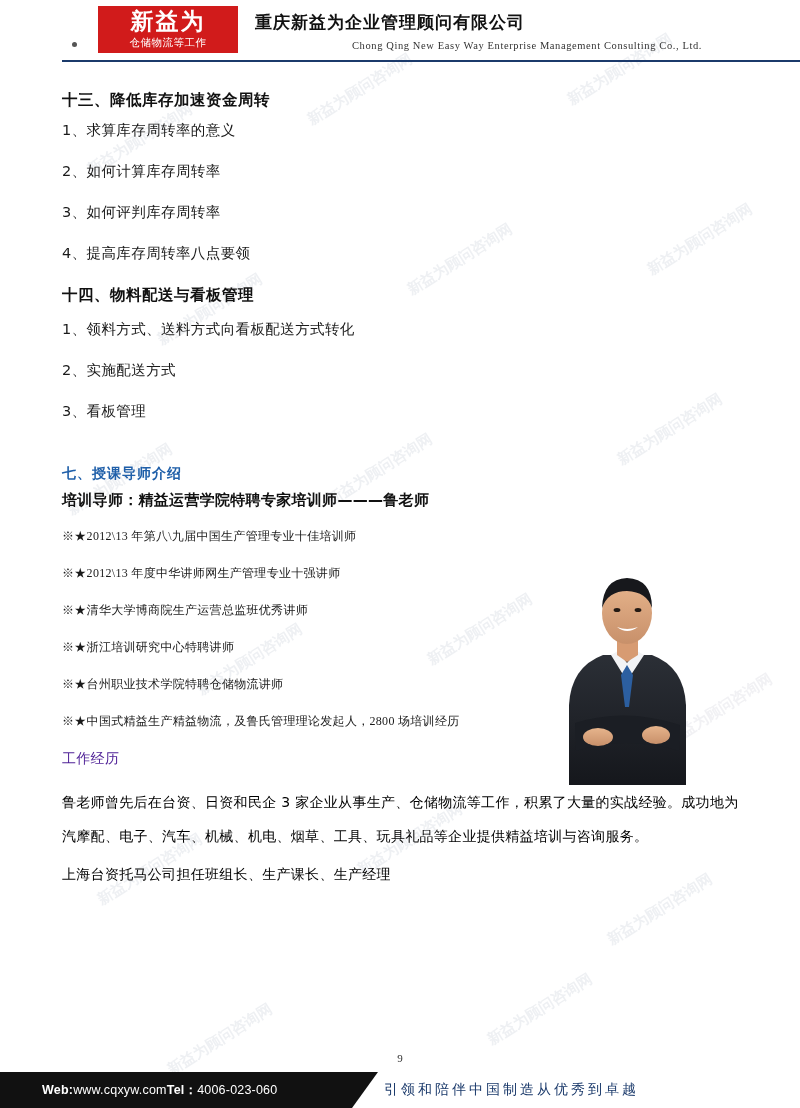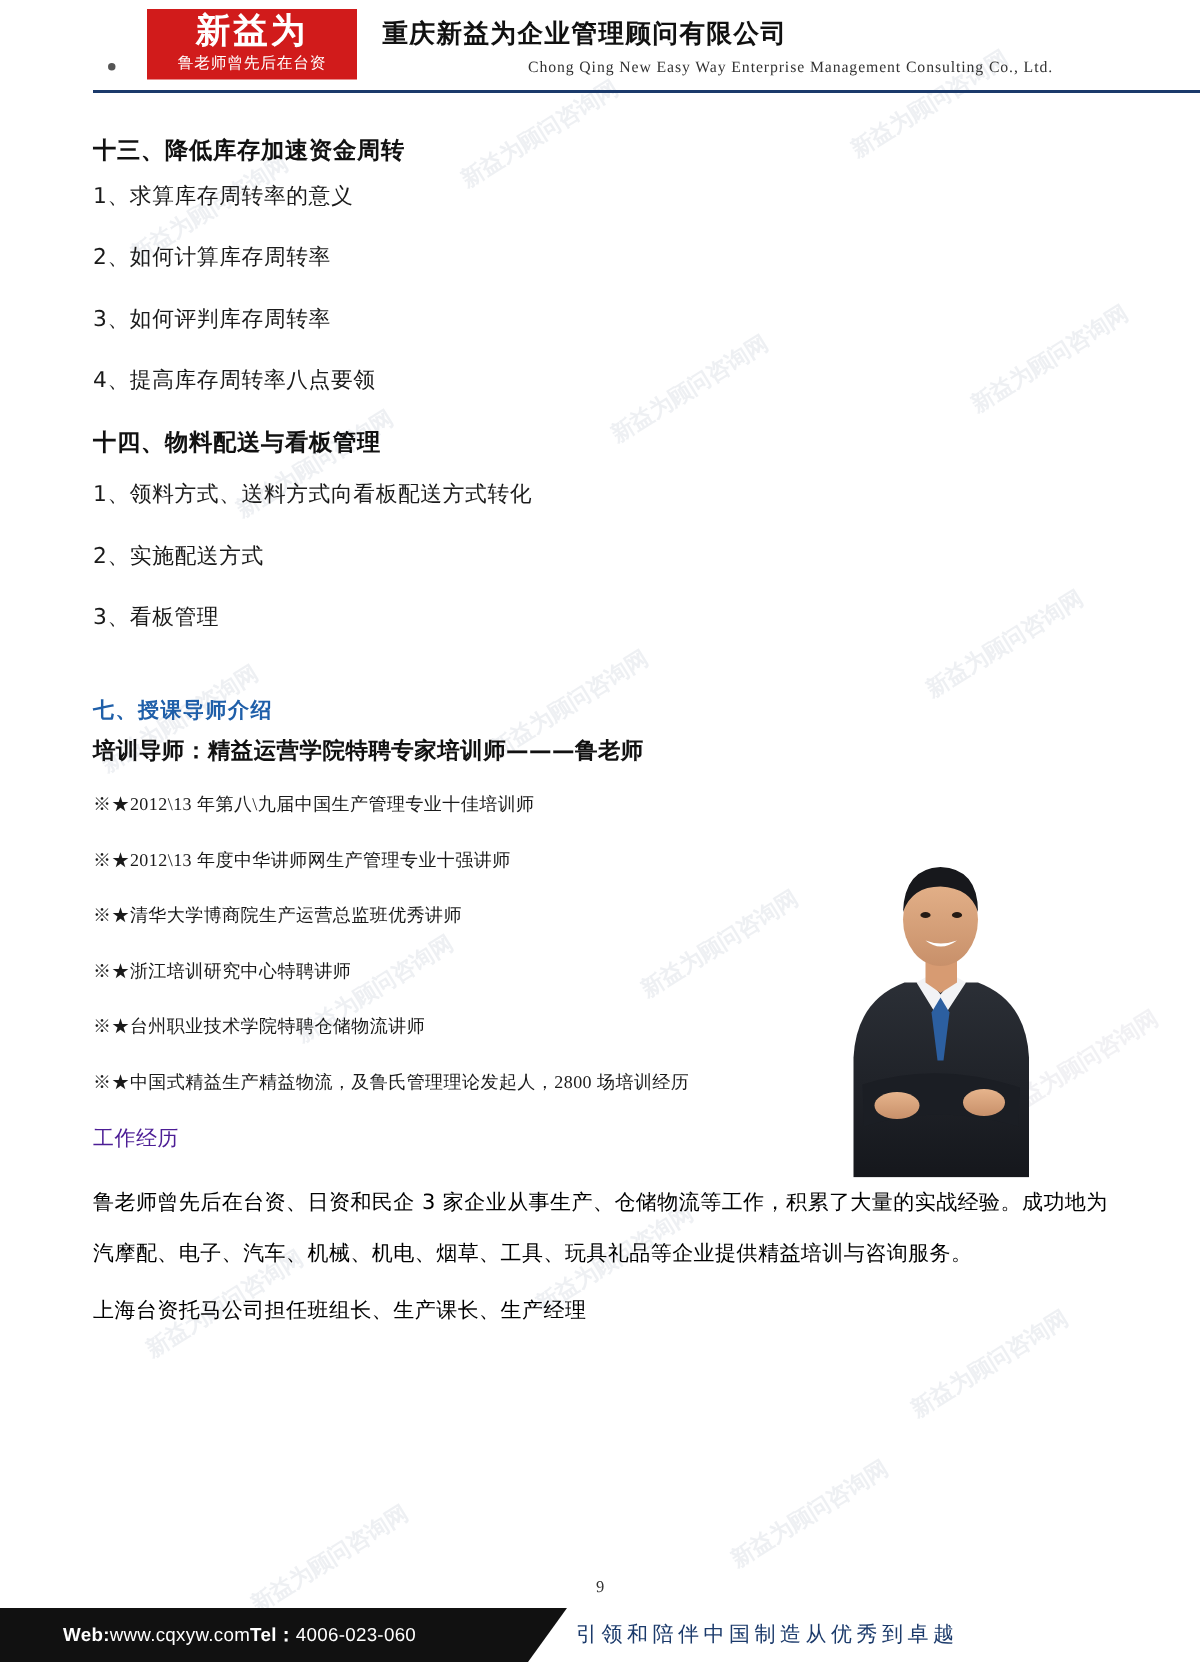--- a/index.html
+++ b/index.html
@@ -256,21 +256,21 @@
 <div class="wm" style="left:90px; top:860px;">新益为顾问咨询网</div>
 <div class="wm" style="left:350px; top:830px;">新益为顾问咨询网</div>
 <div class="wm" style="left:600px; top:900px;">新益为顾问咨询网</div>
 <div class="wm" style="left:160px; top:1030px;">新益为顾问咨询网</div>
 <div class="wm" style="left:480px; top:1000px;">新益为顾问咨询网</div>
 
 <div class="page-header">
   <div class="header-bullet"></div>
   <div class="logo-box">
     <div class="logo-main">新益为</div>
-    <div class="logo-sub">鲁老师曾先后在台资</div>
+    <div class="logo-sub">仓储物流等工作</div>
   </div>
   <div class="company-cn">重庆新益为企业管理顾问有限公司</div>
   <div class="company-en">Chong Qing New Easy Way Enterprise Management Consulting Co., Ltd.</div>
   <div class="header-rule"></div>
 </div>
 
 <div class="photo">
   <svg width="145" height="230" viewBox="0 0 145 230">
     <defs>
       <linearGradient id="suitg" x1="0" y1="0" x2="0" y2="1">

